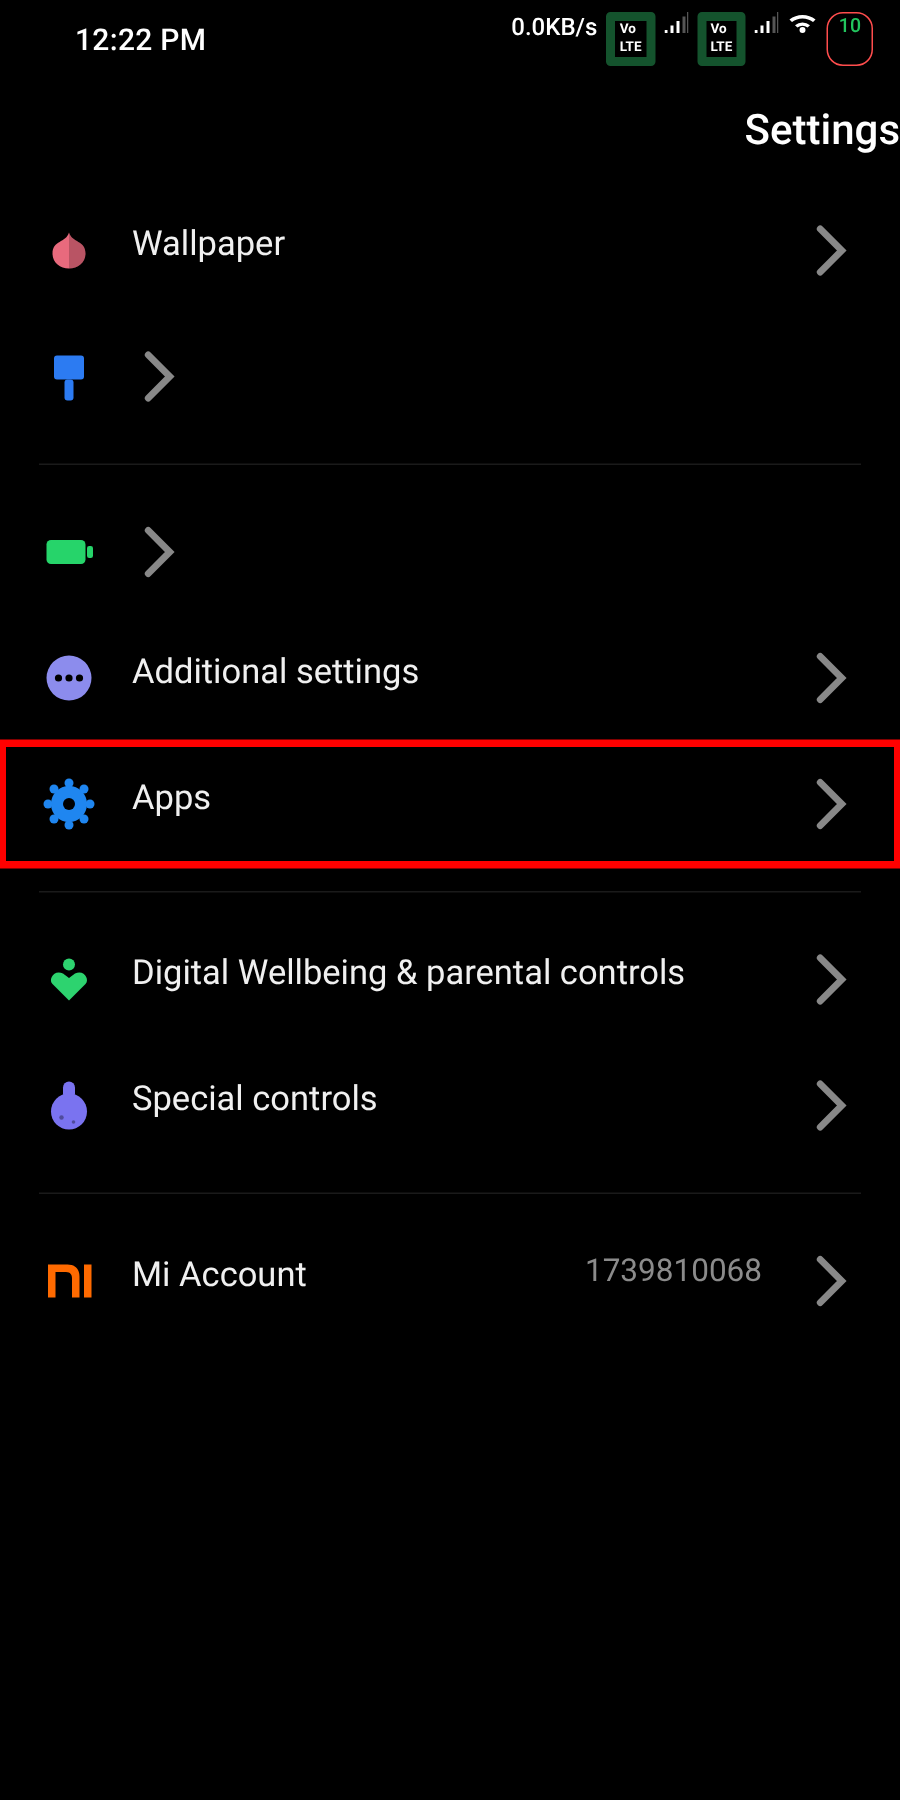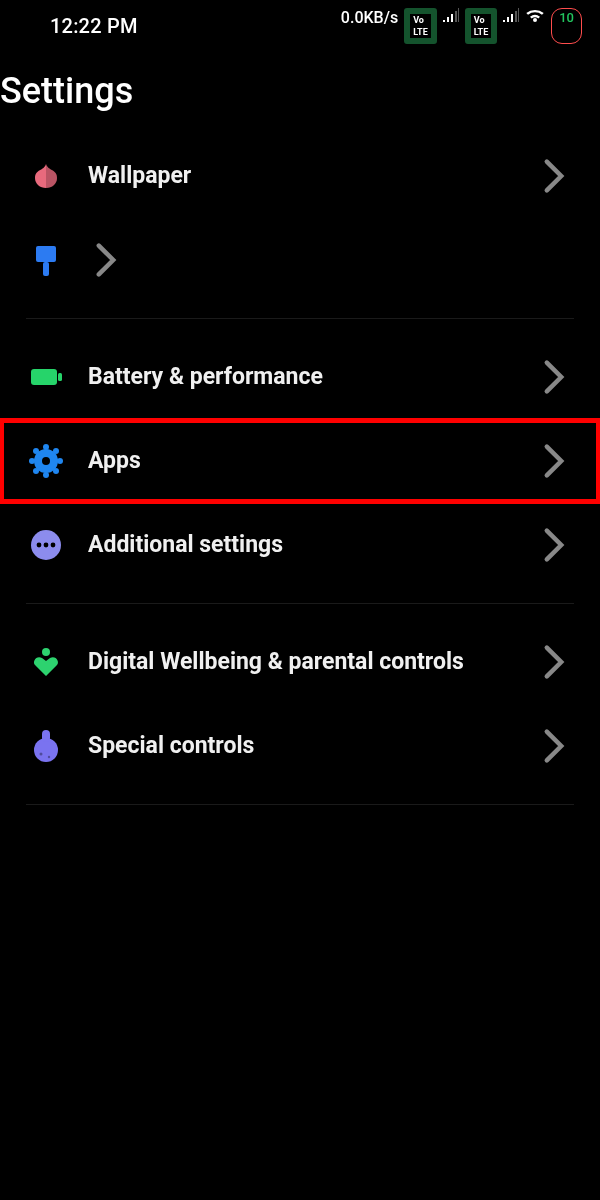--- a/index.html
+++ b/index.html
@@ -37,32 +37,31 @@
 }
 .batt-pill {
   border: 1.5px solid #ff4d4d;
   border-radius: 11px;
   padding: 0 7px;
   font-size: 13px;
   line-height: 18px;
   color: #22c55e;
 }
 .title {
-  text-align: left;
-  font-size: 36px;
+  text-align: right;
+  font-size: 28px;
   font-weight: 500;
   padding: 22px 0 22px;
 }
 .list { padding: 0 0; }
 .row {
   display: flex;
-  align-items: center;
+  align-items: flex-start;
   padding: 24px 28px;
   gap: 24px;
-  font-weight: bold;
 }
 .row svg, .row .icon-box { flex: 0 0 36px; width: 36px; height: 36px; }
 .row .label {
   flex: 1;
   font-size: 23px;
   color: #f0f0f0;
   line-height: 1.25;
 }
 .row .value {
   font-size: 21px;
@@ -131,21 +130,33 @@
   </div>
 
   <div class="sep"></div>
 
 
   <div class="row">
     <svg viewBox="0 0 36 36">
         <rect x="3" y="10" width="26" height="16" rx="3" fill="#26d46a"></rect>
         <rect x="30" y="14" width="4" height="8" rx="1.5" fill="#26d46a"></rect>
       </svg>
-    <div class="label">Battery &amp; performance</div>
+    <svg class="chev" width="12" height="20" viewBox="0 0 12 20">
+        <path fill="none" stroke="#888" stroke-width="2.5" stroke-linecap="round" d="M2 2l8 8-8 8"></path>
+      </svg>
+  </div>
+
+  <div class="row">
+    <svg viewBox="0 0 36 36">
+        <circle cx="18" cy="18" r="15" fill="#8c8ced"></circle>
+        <circle cx="11" cy="18" r="2.4" fill="#000"></circle>
+        <circle cx="18" cy="18" r="2.4" fill="#000"></circle>
+        <circle cx="25" cy="18" r="2.4" fill="#000"></circle>
+      </svg>
+    <div class="label">Additional settings</div>
     <svg class="chev" width="12" height="20" viewBox="0 0 12 20">
         <path fill="none" stroke="#888" stroke-width="2.5" stroke-linecap="round" d="M2 2l8 8-8 8"></path>
       </svg>
   </div>
 
   <div class="row highlight">
     <svg viewBox="0 0 36 36">
         <circle cx="18" cy="18" r="12" fill="#1f86f0"></circle>
         <circle cx="18" cy="18" r="4" fill="#000"></circle>
         <g fill="#1f86f0">
@@ -158,33 +169,20 @@
           <circle cx="8" cy="28" r="3"></circle>
           <circle cx="28" cy="28" r="3"></circle>
         </g>
       </svg>
     <div class="label">Apps</div>
     <svg class="chev" width="12" height="20" viewBox="0 0 12 20">
         <path fill="none" stroke="#888" stroke-width="2.5" stroke-linecap="round" d="M2 2l8 8-8 8"></path>
       </svg>
   </div>
 
-  <div class="row">
-    <svg viewBox="0 0 36 36">
-        <circle cx="18" cy="18" r="15" fill="#8c8ced"></circle>
-        <circle cx="11" cy="18" r="2.4" fill="#000"></circle>
-        <circle cx="18" cy="18" r="2.4" fill="#000"></circle>
-        <circle cx="25" cy="18" r="2.4" fill="#000"></circle>
-      </svg>
-    <div class="label">Additional settings</div>
-    <svg class="chev" width="12" height="20" viewBox="0 0 12 20">
-        <path fill="none" stroke="#888" stroke-width="2.5" stroke-linecap="round" d="M2 2l8 8-8 8"></path>
-      </svg>
-  </div>
-
   <div class="sep"></div>
 
   <div class="row">
     <svg viewBox="0 0 36 36">
         <circle cx="18" cy="8" r="4" fill="#2dd36f"></circle>
         <path fill="#2dd36f" d="M18 32l-11-11c-3-3 1-10 7-7l4 3 4-3c6-3 10 4 7 7z"></path>
       </svg>
     <div class="label">Digital Wellbeing &amp; parental controls</div>
     <svg class="chev" width="12" height="20" viewBox="0 0 12 20">
         <path fill="none" stroke="#888" stroke-width="2.5" stroke-linecap="round" d="M2 2l8 8-8 8"></path>
@@ -199,14 +197,24 @@
         <circle cx="21" cy="29" r="1.2" fill="#000" opacity=".35"></circle>
       </svg>
     <div class="label">Special controls</div>
     <svg class="chev" width="12" height="20" viewBox="0 0 12 20">
         <path fill="none" stroke="#888" stroke-width="2.5" stroke-linecap="round" d="M2 2l8 8-8 8"></path>
       </svg>
   </div>
 
   <div class="sep"></div>
 
+  <div class="row">
+    <svg viewBox="0 0 36 36">
+        <path fill="#ff6a00" d="M4 7h13c5 0 8 3 8 8v14h-5V16c0-2-1-4-4-4H9v17H4zM28 7h5v22h-5z"></path>
+      </svg>
+    <div class="label">Mi Account</div>
+    <div class="value">1739810068</div>
+    <svg class="chev" width="12" height="20" viewBox="0 0 12 20">
+        <path fill="none" stroke="#888" stroke-width="2.5" stroke-linecap="round" d="M2 2l8 8-8 8"></path>
+      </svg>
+  </div>
 
 </div>
 
 </body></html>

